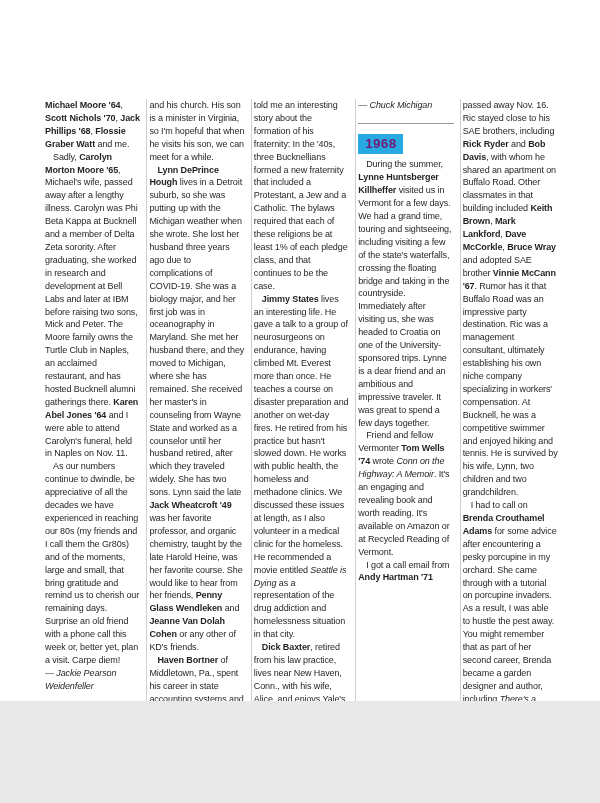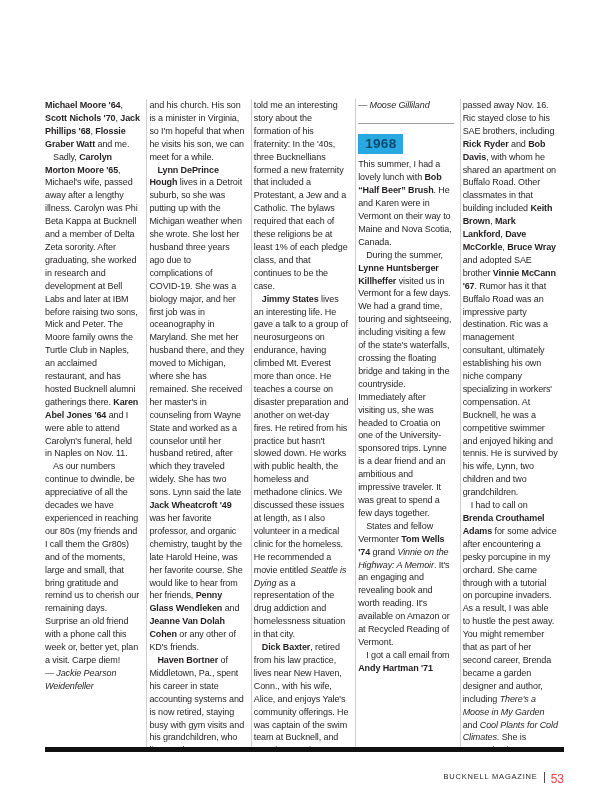--- a/index.html
+++ b/index.html
@@ -1,18 +1,18 @@
 <!DOCTYPE html>
 <html><head>
 <meta charset="utf-8">
 <style>
   html,body{margin:0;padding:0;background:#e9e9e9;}
   .page{
     position:relative;
-    width:600px;height:803px;
+    width:600px;height:701px;
     background:#ffffff;
     overflow:hidden;
     font-family:"Liberation Sans", sans-serif;
     color:#231f20;
   }
   .cols{
     position:absolute;
     left:45px;top:99px;
     width:519px;height:650px;
     display:flex;
@@ -34,21 +34,21 @@
   .para.indent{text-indent:8px;}
   .b{font-weight:bold;}
   .i{font-style:italic;}
   .divider{
     border-top:1px solid #9a9a9a;
     margin:11px 0 10px 0;
   }
   .badge-wrap{margin:0 0 4px 0;}
   .badge{
     display:inline-block;
-    color:#0c4a6e;
+    color:#701a75;
     font-weight:bold;
     font-size:13.5px;
     line-height:13.5px;
     padding:3px 7px 4px 7px;
     letter-spacing:0.3px;
   }
   .footer-bar{
     position:absolute;
     left:45px;top:747px;
     width:519px;height:5px;
@@ -91,26 +91,25 @@
         <p class="para"><span>and his church. His son is a minister in Virginia, so I'm hopeful that when he visits his son, we can meet for a while.</span></p>
         <p class="para indent"><span class="b">Lynn DePrince Hough</span><span> lives in a Detroit suburb, so she was putting up with the Michigan weather when she wrote. She lost her husband three years ago due to complications of COVID-19. She was a biology major, and her first job was in oceanography in Maryland. She met her husband there, and they moved to Michigan, where she has remained. She received her master's in counseling from Wayne State and worked as a counselor until her husband retired, after which they traveled widely. She has two sons. Lynn said the late </span><span class="b">Jack Wheatcroft '49</span><span> was her favorite professor, and organic chemistry, taught by the late Harold Heine, was her favorite course. She would like to hear from her friends, </span><span class="b">Penny Glass Wendleken</span><span> and </span><span class="b">Jeanne Van Dolah Cohen</span><span> or any other of KD's friends.</span></p>
         <p class="para indent"><span class="b">Haven Bortner</span><span> of Middletown, Pa., spent his career in state accounting systems and is now retired, staying busy with gym visits and his grandchildren, who live nearby. Stan worked for the state throughout his career. He attended a gathering and met </span></p>
       </div>
       <div class="col">
         <p class="para"><span>told me an interesting story about the formation of his fraternity: In the '40s, three Bucknellians formed a new fraternity that included a Protestant, a Jew and a Catholic. The bylaws required that each of these religions be at least 1% of each pledge class, and that continues to be the case.</span></p>
         <p class="para indent"><span class="b">Jimmy States</span><span> lives an interesting life. He gave a talk to a group of neurosurgeons on endurance, having climbed Mt. Everest more than once. He teaches a course on disaster preparation and another on wet-day fires. He retired from his practice but hasn't slowed down. He works with public health, the homeless and methadone clinics. We discussed these issues at length, as I also volunteer in a medical clinic for the homeless. He recommended a movie entitled </span><span class="i">Seattle is Dying</span><span> as a representation of the drug addiction and homelessness situation in that city.</span></p>
         <p class="para indent"><span class="b">Dick Baxter</span><span>, retired from his law practice, lives near New Haven, Conn., with his wife, Alice, and enjoys Yale's community offerings. He was captain of the swim team at Bucknell, and exercise remains important to him. He cycled until 2024 and now works out in his home gym. They have two daughters — a lawyer in Houston and a physician in Seattle. He</span></p>
       </div>
       <div class="col">
-        <p class="para"><span class="i">— Moose Gilliland</span></p>
+        <p class="para"><span class="i">— Chuck Michigan</span></p>
         <div class="divider"></div>
         <div class="badge-wrap"><span class="badge" style="background: rgb(41, 169, 225);">1968</span></div>
-        <p class="para"><span>This summer, I had a lovely lunch with </span><span class="b">Bob “Half Beer” Brush</span><span>. He and Karen were in Vermont on their way to Maine and Nova Scotia, Canada.</span></p>
         <p class="para indent"><span>During the summer, </span><span class="b">Lynne Huntsberger Killheffer</span><span> visited us in Vermont for a few days. We had a grand time, touring and sightseeing, including visiting a few of the state's waterfalls, crossing the floating bridge and taking in the countryside. Immediately after visiting us, she was headed to Croatia on one of the University-sponsored trips. Lynne is a dear friend and an ambitious and impressive traveler. It was great to spend a few days together.</span></p>
-        <p class="para indent"><span>States and fellow Vermonter </span><span class="b">Tom Wells '74</span><span> grand </span><span class="i">Vinnie on the Highway: A Memoir</span><span>. It's an engaging and revealing book and worth reading. It's available on Amazon or at Recycled Reading of Vermont.</span></p>
+        <p class="para indent"><span>Friend and fellow Vermonter </span><span class="b">Tom Wells '74</span><span> wrote </span><span class="i">Conn on the Highway: A Memoir</span><span>. It's an engaging and revealing book and worth reading. It's available on Amazon or at Recycled Reading of Vermont.</span></p>
         <p class="para indent"><span>I got a call email from </span><span class="b">Andy Hartman '71</span></p>
       </div>
       <div class="col">
         <p class="para"><span>passed away Nov. 16. Ric stayed close to his SAE brothers, including </span><span class="b">Rick Ryder</span><span> and </span><span class="b">Bob Davis</span><span>, with whom he shared an apartment on Buffalo Road. Other classmates in that building included </span><span class="b">Keith Brown</span><span>, </span><span class="b">Mark Lankford</span><span>, </span><span class="b">Dave McCorkle</span><span>, </span><span class="b">Bruce Wray</span><span> and adopted SAE brother </span><span class="b">Vinnie McCann '67</span><span>. Rumor has it that Buffalo Road was an impressive party destination. Ric was a management consultant, ultimately establishing his own niche company specializing in workers' compensation. At Bucknell, he was a competitive swimmer and enjoyed hiking and tennis. He is survived by his wife, Lynn, two children and two grandchildren.</span></p>
         <p class="para indent"><span>I had to call on </span><span class="b">Brenda Crouthamel Adams</span><span> for some advice after encountering a pesky porcupine in my orchard. She came through with a tutorial on porcupine invaders. As a result, I was able to hustle the pest away. You might remember that as part of her second career, Brenda became a garden designer and author, including </span><span class="i">There's a Moose in My Garden</span><span> and </span><span class="i">Cool Plants for Cold Climates</span><span>. She is prospering in Homer, Alaska.</span></p>
       </div>
     </div>
   <div class="footer-bar"></div>
   <div class="footer">
     <span class="mag">BUCKNELL MAGAZINE</span>

